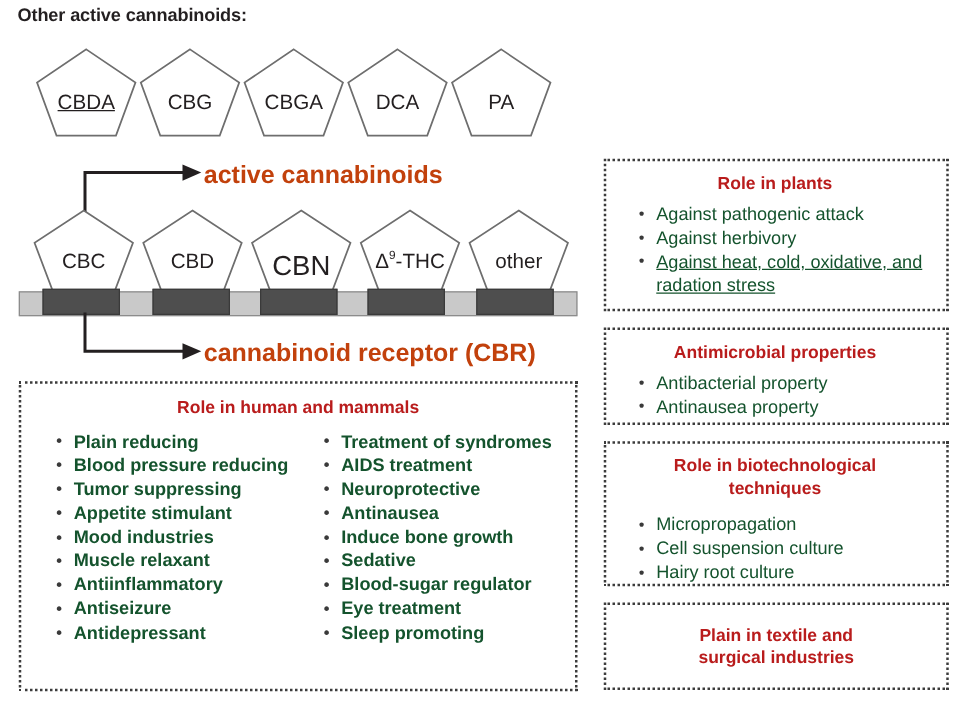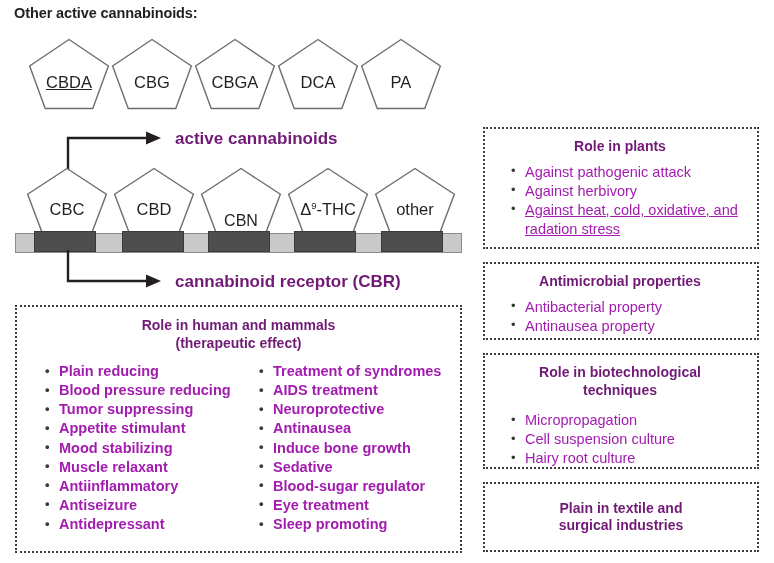--- a/index.html
+++ b/index.html
@@ -79,58 +79,57 @@
     width: 62px;
     height: 21px;
     background: #4e4e4e;
     border: 1px solid #3a3a3a;
     box-sizing: border-box;
   }
 
   
   .callout-label {
     position: absolute;
-    font-size: 17px;
-    font-weight: bold;
-    color: #701a75;
-    white-space: nowrap;
-    margin-left: 12px;
+    font-size: 20px;
+    font-weight: bold;
+    color: #c2410c;
+    white-space: nowrap;
   }
   #label-active-cannabinoids { left: 163px; top: 129px; }
   #label-cbr { left: 163px; top: 272px; }
   .arrow-svg {
     position: absolute;
     overflow: visible;
   }
 
   
   .info-box {
     position: absolute;
     border: 2px dotted #3c3c3c;
     background: #ffffff;
     box-sizing: border-box;
   }
   .box-title {
     text-align: center;
     font-size: 14px;
     font-weight: bold;
-    color: #701a75;
+    color: #b91c1c;
     line-height: 1.25;
   }
   .bullet-list {
     list-style: none;
     margin: 0;
     padding: 0;
   }
   .bullet-list li {
     position: relative;
     padding-left: 16px;
     font-size: 14.5px;
     line-height: 1.32;
-    color: #a21caf;
+    color: #14532d;
     white-space: nowrap;
   }
   .bullet-list li::before {
     content: "\2022";
     position: absolute;
     left: 2px;
     top: -0.5px;
     font-size: 13px;
     color: #3a3a3a;
   }
@@ -191,21 +190,21 @@
     <polygon points="86,1.5 101,8 86,14.5" fill="#231f20"></polygon>
   </svg>
   <div class="callout-label" id="label-active-cannabinoids">active cannabinoids</div>
 
   <div class="penta-row" id="penta-row-bottom"><div class="penta" style="width: 82px; height: 70px; margin-right: 5px;"><svg width="82" height="70" viewBox="0 0 100 95" preserveAspectRatio="none">
           <polygon points="50,2 98,37 79,93 21,93 2,37" fill="#ffffff" stroke="#6e6e6e" stroke-width="1.4" vector-effect="non-scaling-stroke"></polygon>
         </svg><div class="penta-label" style="top: 33px; font-size: 16.5px;">CBC</div></div><div class="penta" style="width: 82px; height: 70px; margin-right: 5px;"><svg width="82" height="70" viewBox="0 0 100 95" preserveAspectRatio="none">
           <polygon points="50,2 98,37 79,93 21,93 2,37" fill="#ffffff" stroke="#6e6e6e" stroke-width="1.4" vector-effect="non-scaling-stroke"></polygon>
         </svg><div class="penta-label" style="top: 33px; font-size: 16.5px;">CBD</div></div><div class="penta" style="width: 82px; height: 70px; margin-right: 5px;"><svg width="82" height="70" viewBox="0 0 100 95" preserveAspectRatio="none">
           <polygon points="50,2 98,37 79,93 21,93 2,37" fill="#ffffff" stroke="#6e6e6e" stroke-width="1.4" vector-effect="non-scaling-stroke"></polygon>
-        </svg><div class="penta-label" style="top: 45px; font-size: 16px;">CBN</div></div><div class="penta" style="width: 82px; height: 70px; margin-right: 5px;"><svg width="82" height="70" viewBox="0 0 100 95" preserveAspectRatio="none">
+        </svg><div class="penta-label" style="top: 33px; font-size: 22px;">CBN</div></div><div class="penta" style="width: 82px; height: 70px; margin-right: 5px;"><svg width="82" height="70" viewBox="0 0 100 95" preserveAspectRatio="none">
           <polygon points="50,2 98,37 79,93 21,93 2,37" fill="#ffffff" stroke="#6e6e6e" stroke-width="1.4" vector-effect="non-scaling-stroke"></polygon>
         </svg><div class="penta-label" style="top: 33px; font-size: 16.5px;">Δ<sup>9</sup>-THC</div></div><div class="penta" style="width: 82px; height: 70px; margin-right: 5px;"><svg width="82" height="70" viewBox="0 0 100 95" preserveAspectRatio="none">
           <polygon points="50,2 98,37 79,93 21,93 2,37" fill="#ffffff" stroke="#6e6e6e" stroke-width="1.4" vector-effect="non-scaling-stroke"></polygon>
         </svg><div class="penta-label" style="top: 33px; font-size: 16.5px;">other</div></div></div>
 
   <div id="membrane-bar"></div>
   <div class="receptor" id="receptor-0" style="left:34px;"></div>
   <div class="receptor" id="receptor-1" style="left:122px;"></div>
   <div class="receptor" id="receptor-2" style="left:208px;"></div>
   <div class="receptor" id="receptor-3" style="left:294px;"></div>
@@ -213,29 +212,28 @@
 
   <svg class="arrow-svg" id="arrow-cbr" style="left:60px; top:250px;" width="110" height="40">
     <path d="M 8,0 L 8,31 L 88,31" stroke="#231f20" stroke-width="2.4" fill="none"></path>
     <polygon points="86,24.5 101,31 86,37.5" fill="#231f20"></polygon>
   </svg>
   <div class="callout-label" id="label-cbr">cannabinoid receptor (CBR)</div>
 
   <div class="info-box" id="box-human">
     <div class="box-title">
       <div>Role in human and mammals</div>
-      <div>(therapeutic effect)</div>
     </div>
     <div id="human-cols">
       <ul class="bullet-list" id="human-col-a">
           <li>Plain reducing</li>
           <li>Blood pressure reducing</li>
           <li>Tumor suppressing</li>
           <li>Appetite stimulant</li>
-          <li>Mood stabilizing</li>
+          <li>Mood industries</li>
           <li>Muscle relaxant</li>
           <li>Antiinflammatory</li>
           <li>Antiseizure</li>
           <li>Antidepressant</li>
         </ul>
       <ul class="bullet-list" id="human-col-b">
           <li>Treatment of syndromes</li>
           <li>AIDS treatment</li>
           <li>Neuroprotective</li>
           <li>Antinausea</li>

